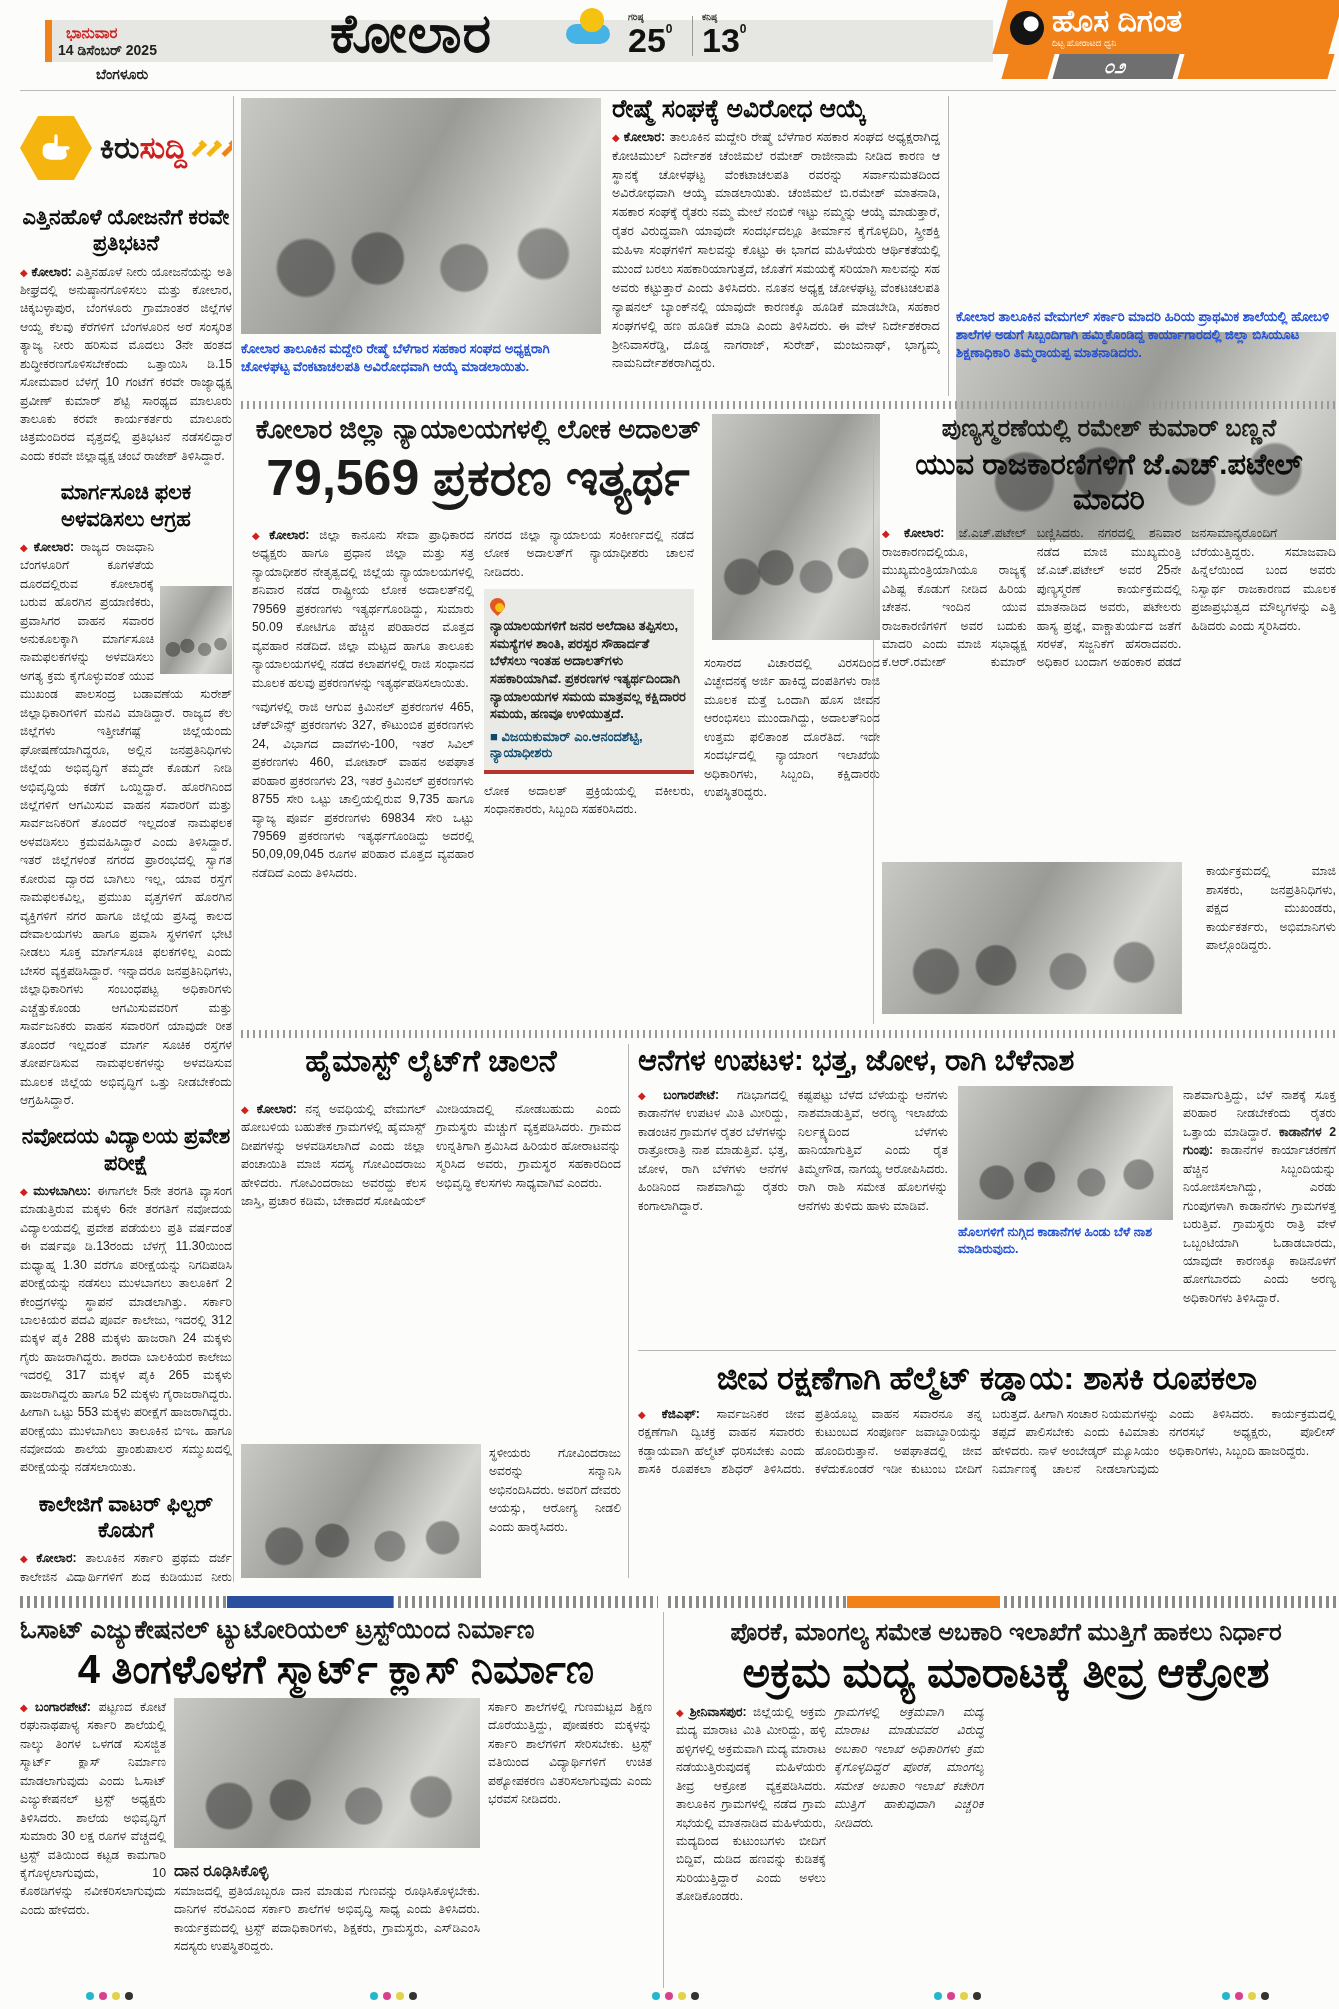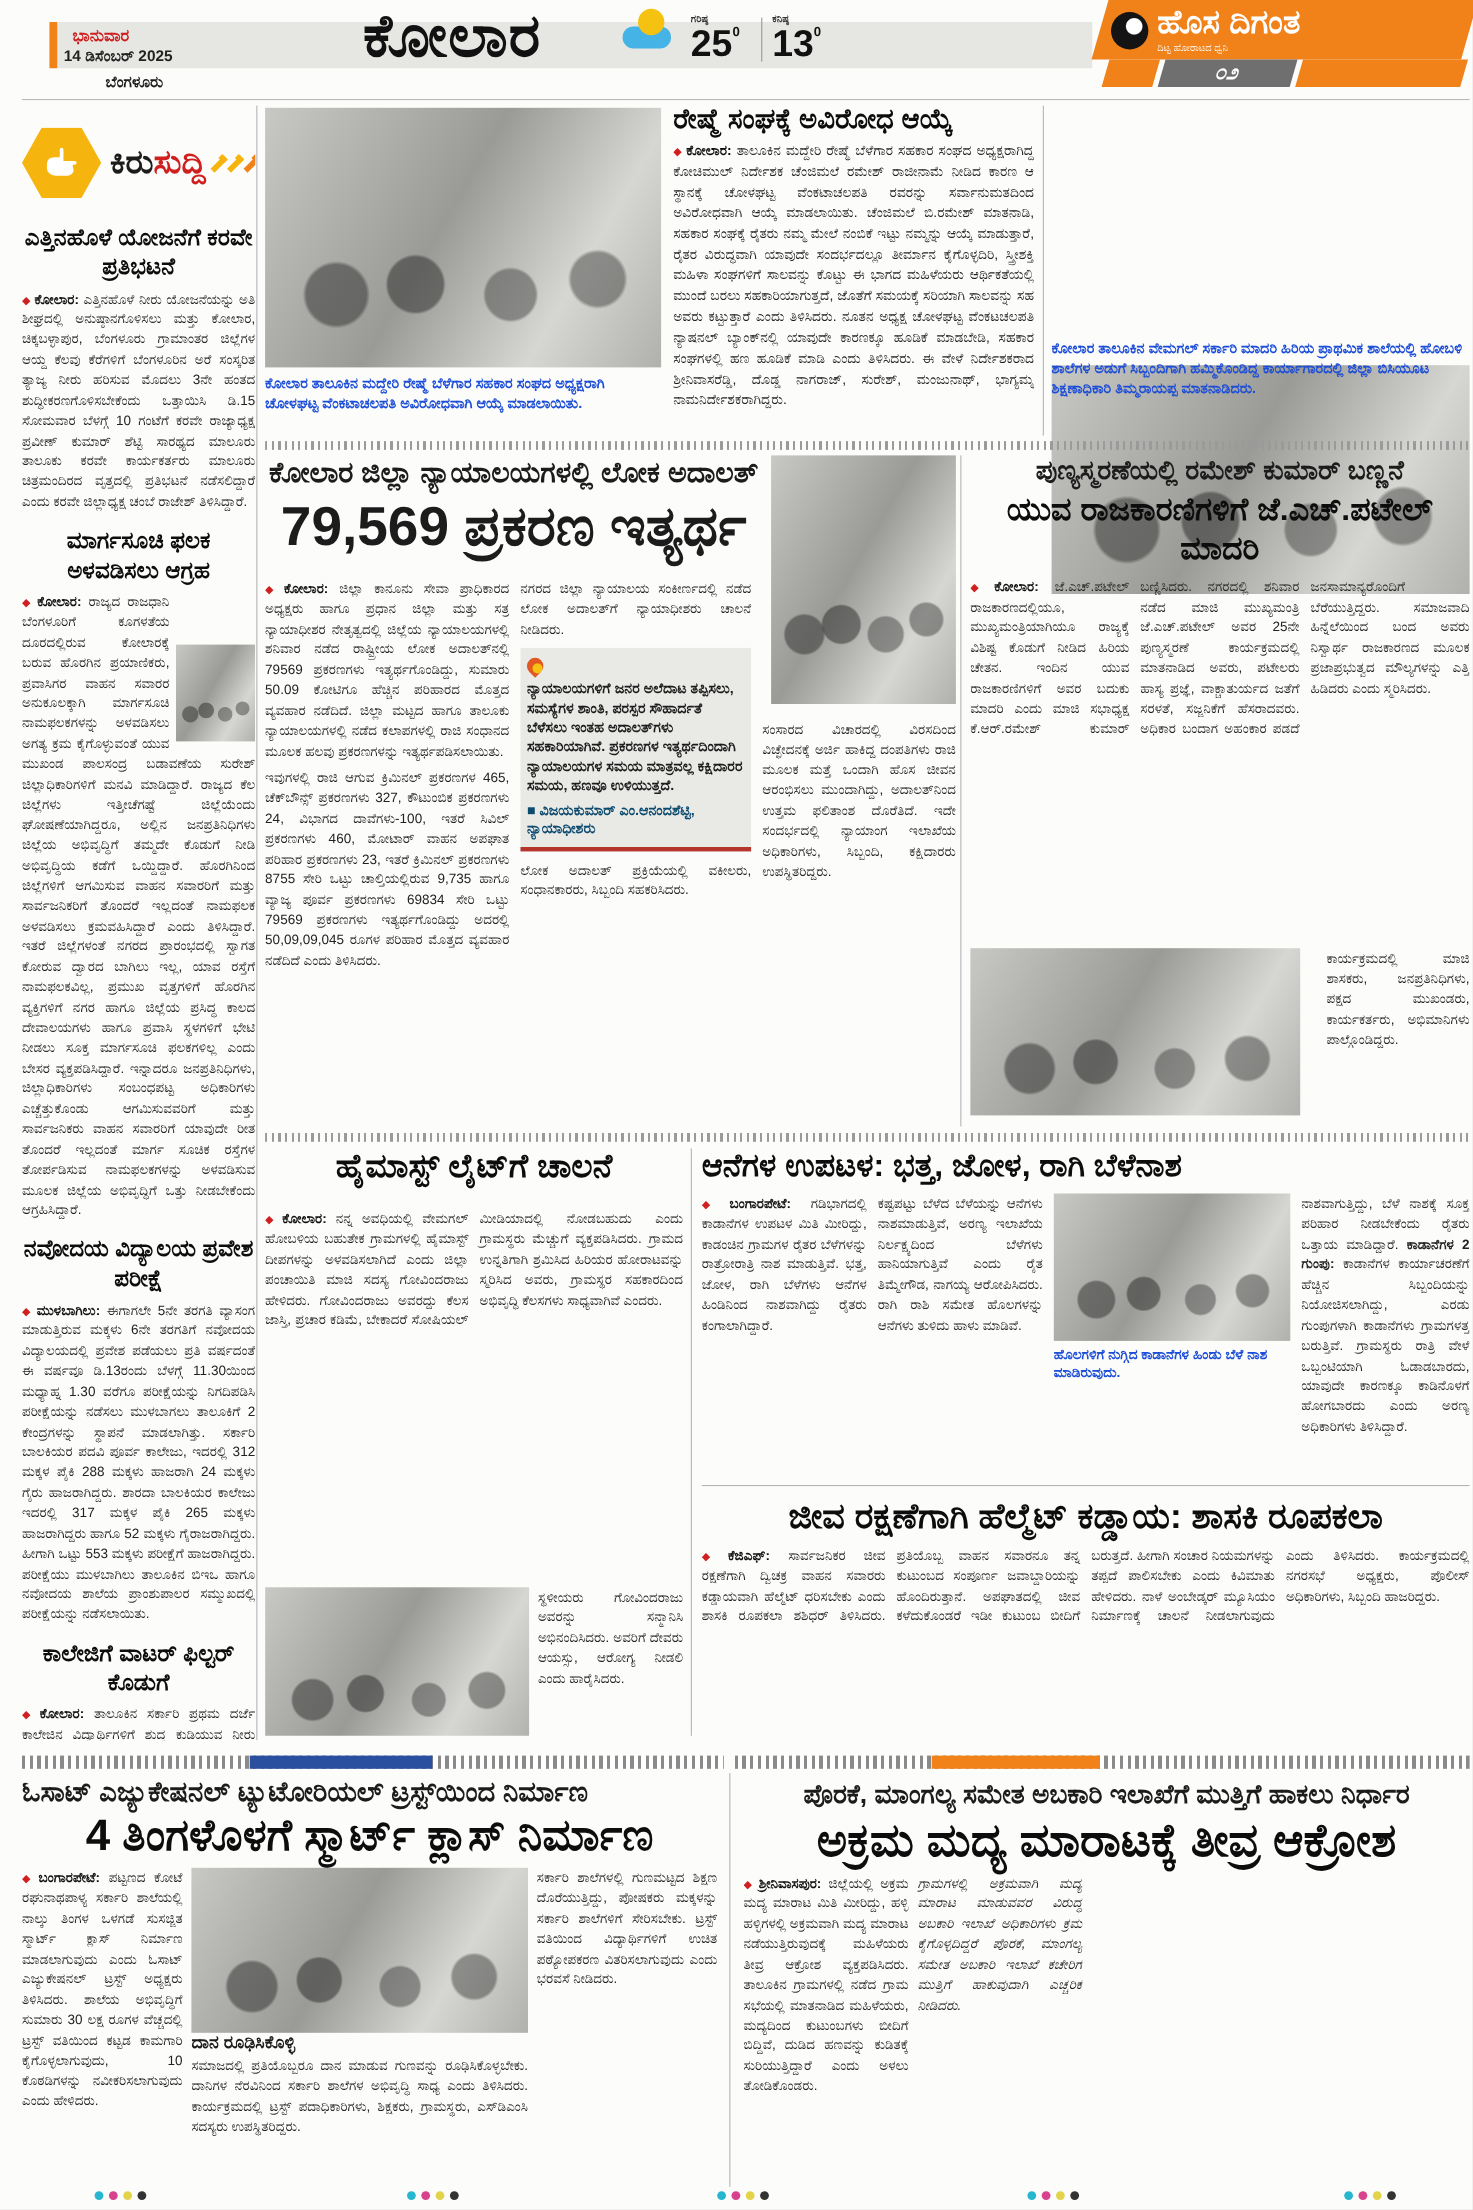--- a/index.html
+++ b/index.html
@@ -140,21 +140,21 @@
     <p class="body-txt" style="margin:0;font-size:12.6px;"><span class="bullet">◆</span><span class="dl">ಕೋಲಾರ:</span> <span>ತಾಲೂಕಿನ ಮದ್ದೇರಿ ರೇಷ್ಮೆ ಬೆಳೆಗಾರ ಸಹಕಾರ ಸಂಘದ ಅಧ್ಯಕ್ಷರಾಗಿದ್ದ ಕೋಚಿಮುಲ್ ನಿರ್ದೇಶಕ ಚೆಂಜಿಮಲೆ ರಮೇಶ್ ರಾಜೀನಾಮೆ ನೀಡಿದ ಕಾರಣ ಆ ಸ್ಥಾನಕ್ಕೆ ಚೋಳಘಟ್ಟ ವೆಂಕಟಾಚಲಪತಿ ರವರನ್ನು ಸರ್ವಾನುಮತದಿಂದ ಅವಿರೋಧವಾಗಿ ಆಯ್ಕೆ ಮಾಡಲಾಯಿತು. ಚೆಂಜಿಮಲೆ ಬಿ.ರಮೇಶ್ ಮಾತನಾಡಿ, ಸಹಕಾರ ಸಂಘಕ್ಕೆ ರೈತರು ನಮ್ಮ ಮೇಲೆ ನಂಬಿಕೆ ಇಟ್ಟು ನಮ್ಮನ್ನು ಆಯ್ಕೆ ಮಾಡುತ್ತಾರೆ, ರೈತರ ವಿರುದ್ಧವಾಗಿ ಯಾವುದೇ ಸಂದರ್ಭದಲ್ಲೂ ತೀರ್ಮಾನ ಕೈಗೊಳ್ಳದಿರಿ, ಸ್ತ್ರೀಶಕ್ತಿ ಮಹಿಳಾ ಸಂಘಗಳಿಗೆ ಸಾಲವನ್ನು ಕೊಟ್ಟು ಈ ಭಾಗದ ಮಹಿಳೆಯರು ಆರ್ಥಿಕತೆಯಲ್ಲಿ ಮುಂದೆ ಬರಲು ಸಹಕಾರಿಯಾಗುತ್ತದೆ, ಜೊತೆಗೆ ಸಮಯಕ್ಕೆ ಸರಿಯಾಗಿ ಸಾಲವನ್ನು ಸಹ ಅವರು ಕಟ್ಟುತ್ತಾರೆ ಎಂದು ತಿಳಿಸಿದರು. ನೂತನ ಅಧ್ಯಕ್ಷ ಚೋಳಘಟ್ಟ ವೆಂಕಟಚಲಪತಿ ನ್ಯಾಷನಲ್ ಬ್ಯಾಂಕ್‌ನಲ್ಲಿ ಯಾವುದೇ ಕಾರಣಕ್ಕೂ ಹೂಡಿಕೆ ಮಾಡಬೇಡಿ, ಸಹಕಾರ ಸಂಘಗಳಲ್ಲಿ ಹಣ ಹೂಡಿಕೆ ಮಾಡಿ ಎಂದು ತಿಳಿಸಿದರು. ಈ ವೇಳೆ ನಿರ್ದೇಶಕರಾದ ಶ್ರೀನಿವಾಸರೆಡ್ಡಿ, ದೊಡ್ಡ ನಾಗರಾಜ್, ಸುರೇಶ್, ಮಂಜುನಾಥ್, ಭಾಗ್ಯಮ್ಮ ನಾಮನಿರ್ದೇಶಕರಾಗಿದ್ದರು.</span></p>
   </div>
 
   <div class="abs vdiv" style="left:948px;top:96px;height:300px;"></div>
 
   <div class="abs photo" style="left:956px;top:96px;width:380px;height:208px;"></div>
   <div class="abs cap ofh" style="left:956px;top:308px;width:380px;height:88px;">ಕೋಲಾರ ತಾಲೂಕಿನ ವೇಮಗಲ್ ಸರ್ಕಾರಿ ಮಾದರಿ ಹಿರಿಯ ಪ್ರಾಥಮಿಕ ಶಾಲೆಯಲ್ಲಿ ಹೋಬಳಿ ಶಾಲೆಗಳ ಅಡುಗೆ ಸಿಬ್ಬಂದಿಗಾಗಿ ಹಮ್ಮಿಕೊಂಡಿದ್ದ ಕಾರ್ಯಾಗಾರದಲ್ಲಿ ಜಿಲ್ಲಾ ಬಿಸಿಯೂಟ ಶಿಕ್ಷಣಾಧಿಕಾರಿ ತಿಮ್ಮರಾಯಪ್ಪ ಮಾತನಾಡಿದರು.</div>
 
   <div class="abs dotdiv" style="left:241px;top:401px;width:1095px;"></div>
 
-  <div class="abs" style="left:241px;top:414px;width:628px;height:612px;">
+  <div class="abs" style="left:252px;top:414px;width:628px;height:612px;">
     <div class="abs kicker" style="left:0;top:0;width:452px;font-size:26px;">ಕೋಲಾರ ಜಿಲ್ಲಾ ನ್ಯಾಯಾಲಯಗಳಲ್ಲಿ ಲೋಕ ಅದಾಲತ್</div>
     <div class="abs" style="left:0;top:38px;width:452px;font-size:50px;font-weight:800;text-align:center;line-height:1.05;">79,569 ಪ್ರಕರಣ ಇತ್ಯರ್ಥ</div>
     <div class="abs photo" style="left:460px;top:0;width:168px;height:226px;"></div>
     <div class="abs body-txt ofh" style="left:0;top:112px;width:222px;height:498px;">
       <span class="bullet">◆</span><span class="dl">ಕೋಲಾರ:</span> <span>ಜಿಲ್ಲಾ ಕಾನೂನು ಸೇವಾ ಪ್ರಾಧಿಕಾರದ ಅಧ್ಯಕ್ಷರು ಹಾಗೂ ಪ್ರಧಾನ ಜಿಲ್ಲಾ ಮತ್ತು ಸತ್ರ ನ್ಯಾಯಾಧೀಶರ ನೇತೃತ್ವದಲ್ಲಿ ಜಿಲ್ಲೆಯ ನ್ಯಾಯಾಲಯಗಳಲ್ಲಿ ಶನಿವಾರ ನಡೆದ ರಾಷ್ಟ್ರೀಯ ಲೋಕ ಅದಾಲತ್‌ನಲ್ಲಿ 79569 ಪ್ರಕರಣಗಳು ಇತ್ಯರ್ಥಗೊಂಡಿದ್ದು, ಸುಮಾರು 50.09 ಕೋಟಿಗೂ ಹೆಚ್ಚಿನ ಪರಿಹಾರದ ಮೊತ್ತದ ವ್ಯವಹಾರ ನಡೆದಿದೆ. ಜಿಲ್ಲಾ ಮಟ್ಟದ ಹಾಗೂ ತಾಲೂಕು ನ್ಯಾಯಾಲಯಗಳಲ್ಲಿ ನಡೆದ ಕಲಾಪಗಳಲ್ಲಿ ರಾಜಿ ಸಂಧಾನದ ಮೂಲಕ ಹಲವು ಪ್ರಕರಣಗಳನ್ನು ಇತ್ಯರ್ಥಪಡಿಸಲಾಯಿತು.</span>
       <p style="margin:6px 0 0;">ಇವುಗಳಲ್ಲಿ ರಾಜಿ ಆಗುವ ಕ್ರಿಮಿನಲ್ ಪ್ರಕರಣಗಳ 465, ಚೆಕ್‌ಬೌನ್ಸ್ ಪ್ರಕರಣಗಳು 327, ಕೌಟುಂಬಿಕ ಪ್ರಕರಣಗಳು 24, ವಿಭಾಗದ ದಾವೆಗಳು-100, ಇತರೆ ಸಿವಿಲ್ ಪ್ರಕರಣಗಳು 460, ಮೋಟಾರ್ ವಾಹನ ಅಪಘಾತ ಪರಿಹಾರ ಪ್ರಕರಣಗಳು 23, ಇತರೆ ಕ್ರಿಮಿನಲ್ ಪ್ರಕರಣಗಳು 8755 ಸೇರಿ ಒಟ್ಟು ಚಾಲ್ತಿಯಲ್ಲಿರುವ 9,735 ಹಾಗೂ ವ್ಯಾಜ್ಯ ಪೂರ್ವ ಪ್ರಕರಣಗಳು 69834 ಸೇರಿ ಒಟ್ಟು 79569 ಪ್ರಕರಣಗಳು ಇತ್ಯರ್ಥಗೊಂಡಿದ್ದು ಅದರಲ್ಲಿ 50,09,09,045 ರೂಗಳ ಪರಿಹಾರ ಮೊತ್ತದ ವ್ಯವಹಾರ ನಡೆದಿದೆ ಎಂದು ತಿಳಿಸಿದರು.</p>
     </div>
     <div class="abs ofh" style="left:232px;top:112px;width:210px;height:498px;">
       <p class="body-txt" style="margin:0;">ನಗರದ ಜಿಲ್ಲಾ ನ್ಯಾಯಾಲಯ ಸಂಕೀರ್ಣದಲ್ಲಿ ನಡೆದ ಲೋಕ ಅದಾಲತ್‌ಗೆ ನ್ಯಾಯಾಧೀಶರು ಚಾಲನೆ ನೀಡಿದರು.</p>
       <div class="qbox">
@@ -234,21 +234,21 @@
 
   <div class="abs ofh" style="left:20px;top:1614px;width:632px;height:374px;">
     <div class="kicker" style="font-size:25px;text-align:left;">ಓಸಾಟ್ ಎಜ್ಯುಕೇಷನಲ್ ಟ್ಯುಟೋರಿಯಲ್ ಟ್ರಸ್ಟ್‌ಯಿಂದ ನಿರ್ಮಾಣ</div>
     <h2 style="font-size:40px;font-weight:800;text-align:center;margin:4px 0 8px;line-height:1.05;">4 ತಿಂಗಳೊಳಗೆ ಸ್ಮಾರ್ಟ್ ಕ್ಲಾಸ್ ನಿರ್ಮಾಣ</h2>
     <div style="display:flex;gap:8px;">
       <div class="body-txt ofh" style="width:146px;height:252px;">
         <span class="bullet">◆</span><span class="dl">ಬಂಗಾರಪೇಟೆ:</span> <span>ಪಟ್ಟಣದ ಕೋಟೆ ರಘುನಾಥಪಾಳ್ಯ ಸರ್ಕಾರಿ ಶಾಲೆಯಲ್ಲಿ ನಾಲ್ಕು ತಿಂಗಳ ಒಳಗಡೆ ಸುಸಜ್ಜಿತ ಸ್ಮಾರ್ಟ್ ಕ್ಲಾಸ್ ನಿರ್ಮಾಣ ಮಾಡಲಾಗುವುದು ಎಂದು ಓಸಾಟ್ ಎಜ್ಯುಕೇಷನಲ್ ಟ್ರಸ್ಟ್ ಅಧ್ಯಕ್ಷರು ತಿಳಿಸಿದರು. ಶಾಲೆಯ ಅಭಿವೃದ್ಧಿಗೆ ಸುಮಾರು 30 ಲಕ್ಷ ರೂಗಳ ವೆಚ್ಚದಲ್ಲಿ ಟ್ರಸ್ಟ್ ವತಿಯಿಂದ ಕಟ್ಟಡ ಕಾಮಗಾರಿ ಕೈಗೊಳ್ಳಲಾಗುವುದು, 10 ಕೊಠಡಿಗಳನ್ನು ನವೀಕರಿಸಲಾಗುವುದು ಎಂದು ಹೇಳಿದರು.</span>
       </div>
       <div style="width:306px;">
         <div class="photo" style="width:306px;height:150px;"></div>
-        <div style="font-size:16px;font-weight:800;margin:0 0 2px;">ದಾನ ರೂಢಿಸಿಕೊಳ್ಳಿ</div>
+        <div style="font-size:16px;font-weight:800;margin:14px 0 2px;">ದಾನ ರೂಢಿಸಿಕೊಳ್ಳಿ</div>
         <div class="body-txt ofh" style="height:76px;">ಸಮಾಜದಲ್ಲಿ ಪ್ರತಿಯೊಬ್ಬರೂ ದಾನ ಮಾಡುವ ಗುಣವನ್ನು ರೂಢಿಸಿಕೊಳ್ಳಬೇಕು. ದಾನಿಗಳ ನೆರವಿನಿಂದ ಸರ್ಕಾರಿ ಶಾಲೆಗಳ ಅಭಿವೃದ್ಧಿ ಸಾಧ್ಯ ಎಂದು ತಿಳಿಸಿದರು. ಕಾರ್ಯಕ್ರಮದಲ್ಲಿ ಟ್ರಸ್ಟ್ ಪದಾಧಿಕಾರಿಗಳು, ಶಿಕ್ಷಕರು, ಗ್ರಾಮಸ್ಥರು, ಎಸ್‌ಡಿಎಂಸಿ ಸದಸ್ಯರು ಉಪಸ್ಥಿತರಿದ್ದರು.</div>
       </div>
       <div class="body-txt ofh" style="width:164px;height:252px;">ಸರ್ಕಾರಿ ಶಾಲೆಗಳಲ್ಲಿ ಗುಣಮಟ್ಟದ ಶಿಕ್ಷಣ ದೊರೆಯುತ್ತಿದ್ದು, ಪೋಷಕರು ಮಕ್ಕಳನ್ನು ಸರ್ಕಾರಿ ಶಾಲೆಗಳಿಗೆ ಸೇರಿಸಬೇಕು. ಟ್ರಸ್ಟ್ ವತಿಯಿಂದ ವಿದ್ಯಾರ್ಥಿಗಳಿಗೆ ಉಚಿತ ಪಠ್ಯೋಪಕರಣ ವಿತರಿಸಲಾಗುವುದು ಎಂದು ಭರವಸೆ ನೀಡಿದರು.</div>
     </div>
   </div>
 
   <div class="abs ofh" style="left:676px;top:1618px;width:660px;height:370px;">
     <div class="kicker" style="font-size:24px;">ಪೊರಕೆ, ಮಾಂಗಲ್ಯ ಸಮೇತ ಅಬಕಾರಿ ಇಲಾಖೆಗೆ ಮುತ್ತಿಗೆ ಹಾಕಲು ನಿರ್ಧಾರ</div>
     <h2 style="font-size:42px;font-weight:800;text-align:center;margin:4px 0 8px;line-height:1.05;">ಅಕ್ರಮ ಮದ್ಯ ಮಾರಾಟಕ್ಕೆ ತೀವ್ರ ಆಕ್ರೋಶ</h2>
     <div style="display:flex;gap:8px;">

